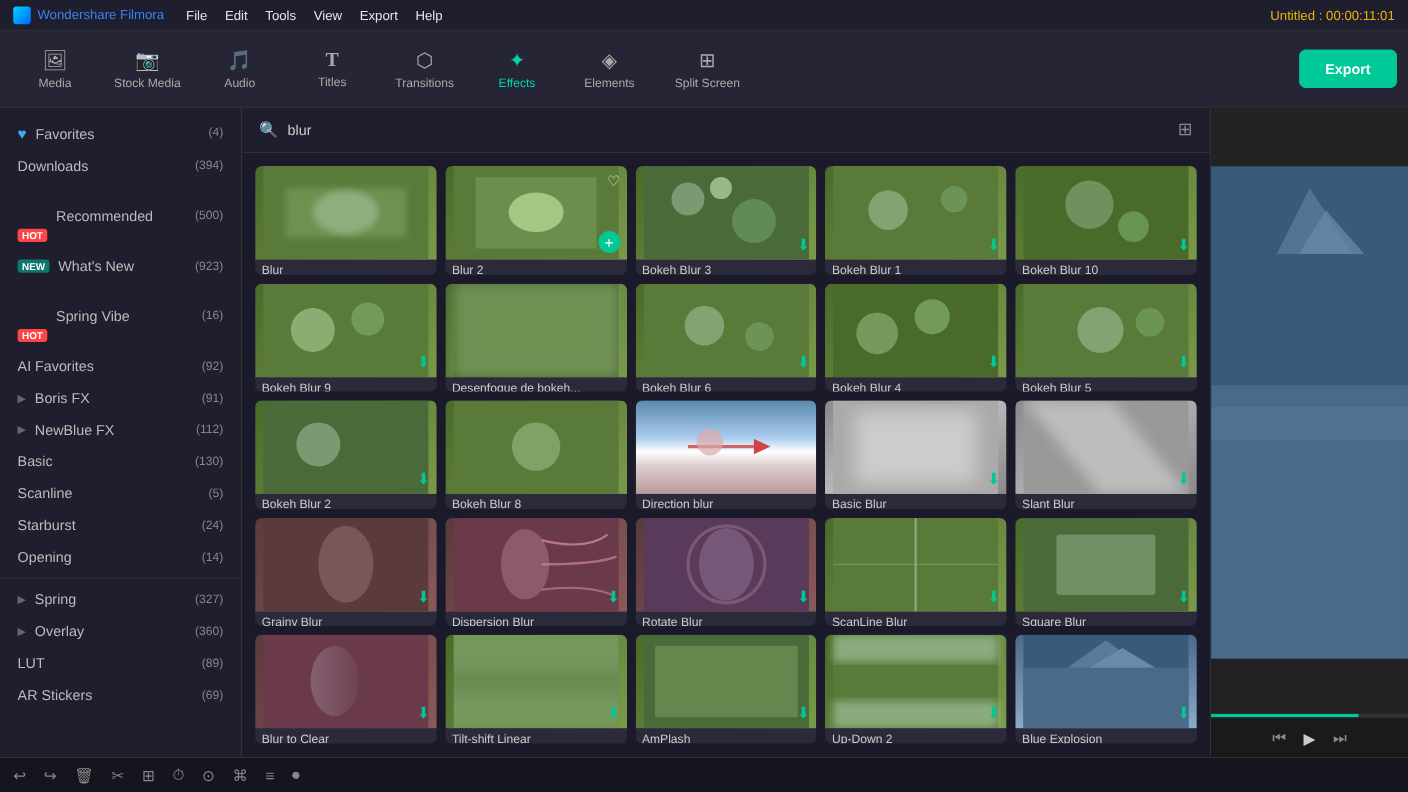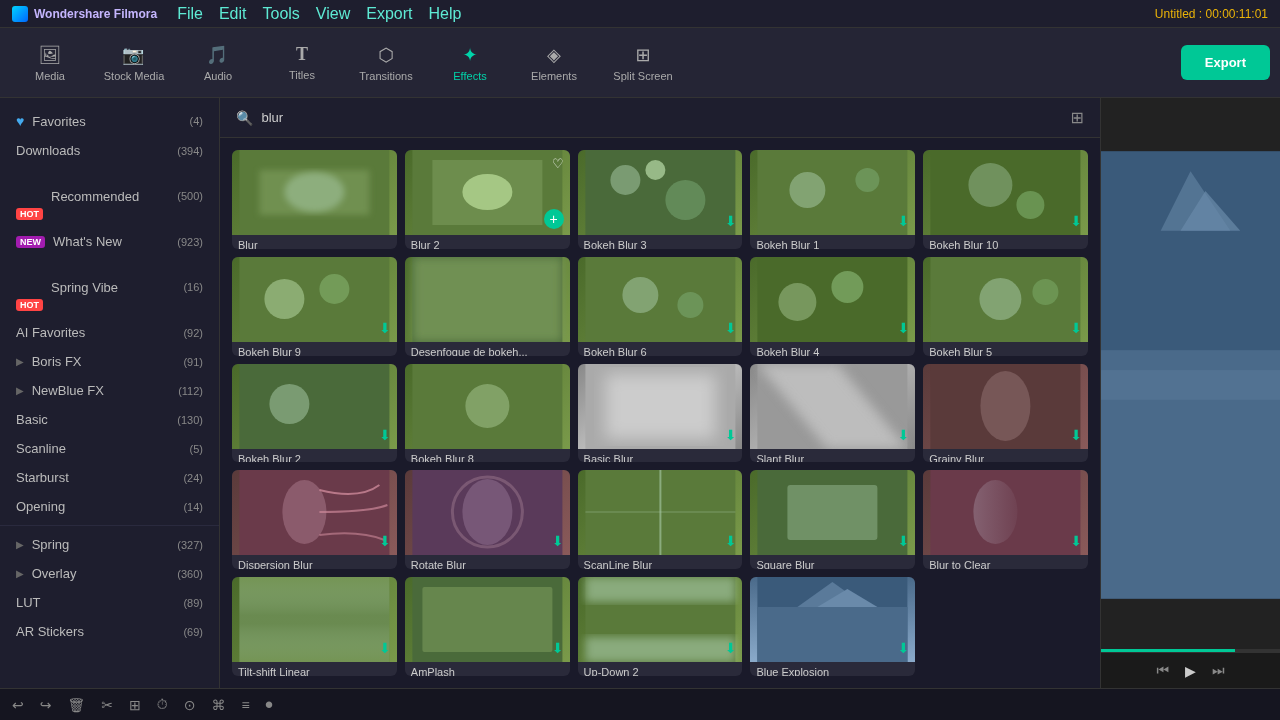--- a/index.html
+++ b/index.html
@@ -1,43 +1,43 @@
 <!DOCTYPE html>
 <html><head>
   <meta charset="utf-8">
   <style>
     * { box-sizing: border-box; margin: 0; padding: 0; }
     body { font-family: 'Segoe UI', Arial, sans-serif; background: #1a1a2e; color: #ccc; width: 1280px; height: 720px; overflow: hidden; display: flex; flex-direction: column; }
 
     
     .top-bar { background: #1e1e2e; height: 28px; display: flex; align-items: center; padding: 0 12px; gap: 20px; border-bottom: 1px solid #333; }
-    .app-logo { display: flex; align-items: center; gap: 6px; color: #c4b5fd; font-size: 12px; font-weight: bold; }
+    .app-logo { display: flex; gap: 6px; color: #3b82f6; font-size: 12px; font-weight: normal; }
     .app-logo .logo-icon { width: 16px; height: 16px; background: linear-gradient(135deg, #00d4ff, #0066ff); border-radius: 3px; }
     .menu-items { display: flex; gap: 16px; }
-    .menu-item { color: #5eead4; font-size: 16px; cursor: pointer; }
+    .menu-item { color: #e5e5e5; font-size: 12px; cursor: pointer; }
     .title-bar-right { margin-left: auto; color: #eab308; font-size: 12px; }
 
     
     .nav-bar { background: #252535; height: 70px; display: flex; align-items: center; padding: 0 10px; gap: 4px; border-bottom: 1px solid #333; }
     .nav-item { display: flex; flex-direction: column; align-items: center; justify-content: center; width: 80px; height: 60px; color: #aaa; font-size: 11px; cursor: pointer; border-radius: 6px; gap: 4px; }
     .nav-item.active { color: #00d4aa; }
     .nav-item .nav-icon { font-size: 18px; }
     .export-btn { margin-left: auto; background: #00c896; color: #fff; border: none; padding: 10px 24px; border-radius: 6px; font-size: 13px; font-weight: bold; cursor: pointer; }
 
     
     .main-layout { display: flex; flex: 1; overflow: hidden; }
 
     
     .sidebar { width: 220px; background: #1e1e2e; border-right: 1px solid #333; overflow-y: auto; padding: 8px 0; flex-shrink: 0; }
     .sidebar-item { display: flex; align-items: center; justify-content: space-between; padding: 7px 16px; cursor: pointer; font-size: 13px; color: #bbb; }
     .sidebar-item .item-left { display: flex; align-items: center; gap: 8px; }
     .sidebar-item .badge { font-size: 11px; color: #888; }
     .sidebar-item .arrow { font-size: 10px; color: #666; }
     .hot-badge { background: #ff4444; color: #fff; font-size: 9px; padding: 1px 4px; border-radius: 3px; font-weight: bold; margin-top: 36px; }
-    .new-badge { background: #a21caf; color: #fff; font-size: 9px; padding: 1px 4px; border-radius: 3px; font-weight: bold; }
+    .new-badge { background: #0f766e; color: #fff; font-size: 9px; padding: 1px 4px; border-radius: 3px; font-weight: bold; }
     .fav-icon { color: #4ae; font-size: 14px; }
 
     
     .content-area { flex: 1; display: flex; flex-direction: column; background: #1a1a2a; overflow: hidden; }
 
     
     .search-bar { display: flex; align-items: center; padding: 10px 16px; gap: 8px; background: #1e1e2e; border-bottom: 1px solid #333; }
     .search-icon { color: #888; font-size: 14px; }
     .search-input { flex: 1; background: transparent; border: none; outline: none; color: #ccc; font-size: 13px; }
     .grid-toggle { color: #888; cursor: pointer; font-size: 16px; margin-left: auto; }
@@ -410,20 +410,31 @@
       <div class="effect-card">
         <div class="effect-thumb thumb-field">
           <svg width="100%" height="85" viewBox="0 0 150 85">
               <rect width="150" height="85" fill="#5a7a3a"></rect>
               <circle cx="75" cy="42" r="22" fill="#bbddaa" opacity="0.4"></circle>
             </svg>
         </div>
         <div class="effect-name">Bokeh Blur 8</div>
       </div>
 
+      <div class="effect-card">
+        <div class="effect-thumb" style="background: linear-gradient(180deg, #5a8aaa 0%, #aaccee 40%, #ffffff 55%, #ddcccc 70%, #bb9999 100%);">
+          <svg width="100%" height="85" viewBox="0 0 150 85">
+              <rect width="150" height="85" fill="none"></rect>
+              <path d="M40 42 L110 42" stroke="#cc4444" stroke-width="3" opacity="0.8"></path>
+              <path d="M100 35 L115 42 L100 49" fill="#cc4444"></path>
+              <circle cx="60" cy="38" r="12" fill="#ddaaaa" opacity="0.7"></circle>
+            </svg>
+        </div>
+        <div class="effect-name">Direction blur</div>
+      </div>
 
       <div class="effect-card">
         <div class="effect-thumb" style="background: linear-gradient(135deg, #888 0%, #ccc 50%, #888 100%);">
           <svg width="100%" height="85" viewBox="0 0 150 85">
               <defs>
                 <filter id="bb">
                   <feGaussianBlur stdDeviation="8"></feGaussianBlur>
                 </filter>
               </defs>
               <rect width="150" height="85" fill="#aaaaaa"></rect>

